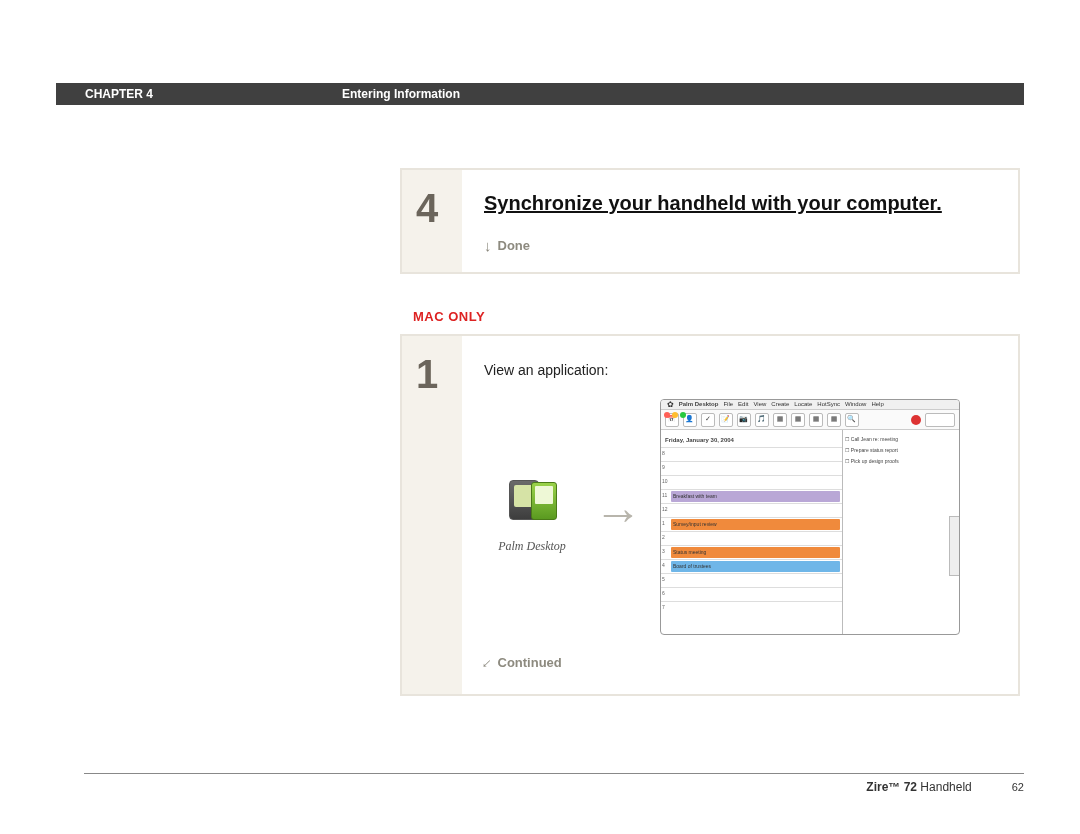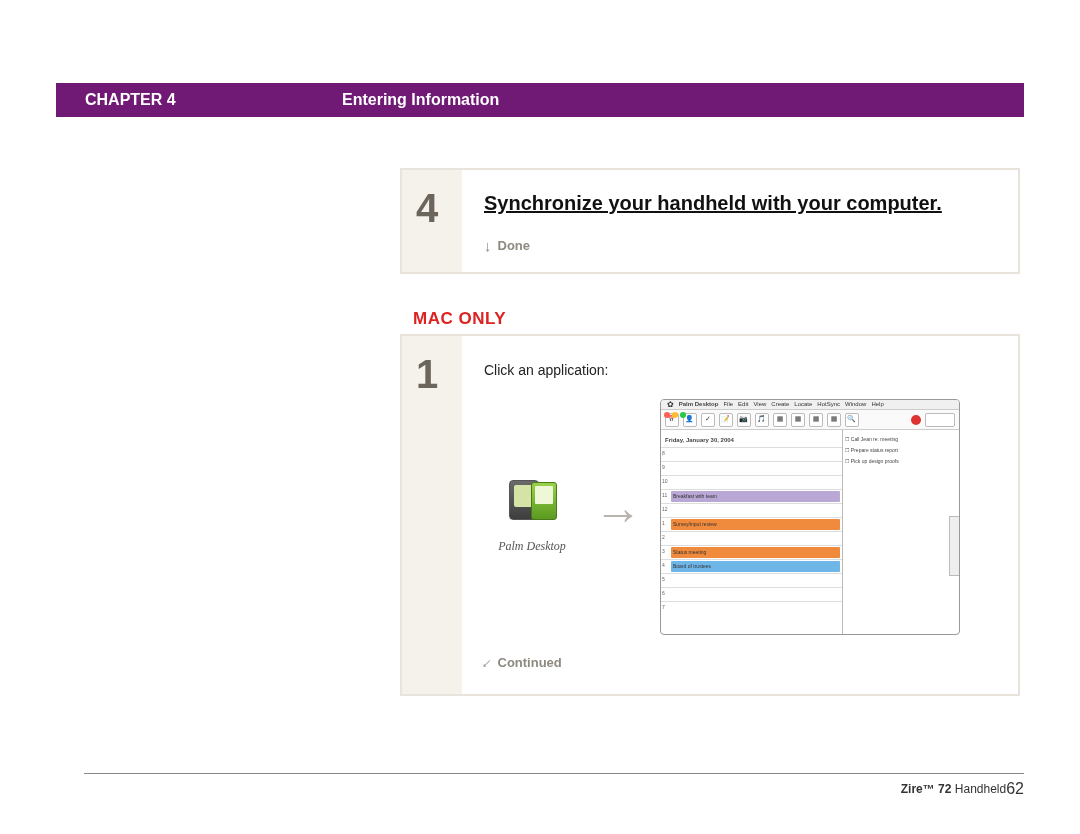--- a/index.html
+++ b/index.html
@@ -1,34 +1,34 @@
 <!DOCTYPE html>
 <html><head>
 <meta charset="utf-8">
 <style>
   * { box-sizing: border-box; margin: 0; padding: 0; }
   html, body { width: 1080px; height: 834px; background: #fff; font-family: Arial, Helvetica, sans-serif; }
   .page { position: relative; width: 1080px; height: 834px; }
 
   
-  .hdr { position: absolute; left: 56px; right: 56px; top: 83px; height: 34px; background: #701a75; color: #fff; font-weight: bold; font-size: 16px; display: flex; align-items: center; }
+  .hdr { position: absolute; left: 56px; right: 56px; top: 83px; height: 22px; background: #404040; color: #fff; font-weight: bold; font-size: 12px; display: flex; align-items: center; }
   .hdr .chap { position: absolute; left: 29px; }
   .hdr .title { position: absolute; left: 286px; text-align: right; }
 
   
   .box4 { position: absolute; left: 400px; top: 168px; width: 620px; border: 2px solid #e8e4dc; background: #f5f2eb; padding: 0; }
   .box4-inner { display: flex; }
   .box4 .num { width: 60px; background: #f5f2eb; color: #6b655b; font-size: 40px; font-weight: bold; padding: 16px 0 0 14px; }
   .box4 .bodycell { flex: 1; background: #fff; border-left: none; padding: 22px 20px 18px 22px; }
   .box4 .synclink { color: #111; font-size: 20px; font-weight: bold; text-decoration: underline; }
   .box4 .done { margin-top: 22px; color: #8d8a7f; font-weight: bold; font-size: 13px; display: flex; align-items: center; gap: 6px; }
   .box4 .done .arrow { font-size: 15px; color:#8d8a7f; }
 
   
-  .maconly { position: absolute; left: 404px; top: 309px; color: #d22; font-weight: bold; font-size: 17px; letter-spacing: 0.5px; padding-left: 9px; }
+  .maconly { position: absolute; left: 404px; top: 309px; color: #d22; font-weight: bold; font-size: 13px; letter-spacing: 0.5px; padding-left: 9px; }
 
   
   .box1 { position: absolute; left: 400px; top: 334px; width: 620px; border: 2px solid #e8e4dc; background: #f5f2eb; }
   .box1-inner { display: flex; }
   .box1 .num { width: 60px; background: #f5f2eb; color: #6b655b; font-size: 40px; font-weight: bold; padding: 16px 0 0 14px; }
   .box1 .bodycell { flex: 1; background: #fff; padding: 22px 12px 18px 22px; font-size: 14px; color: #222; line-height: 1.8; }
   .box1 .bodycell p { margin-bottom: 8px; }
   .box1 .screenshot-row { display:flex; align-items:center; margin-top:16px; margin-bottom:14px; }
 
   
@@ -65,21 +65,21 @@
   .lights { position:absolute; left:3px; top:12px; display:flex; gap:2px;}
   .lights span { width:6px; height:6px; border-radius:50%; display:inline-block;}
   .lights .r{background:#ff5f56;} .lights .y{background:#ffbd2e;} .lights .g{background:#27c93f;}
 
   .continued { margin-top: 6px; color: #8d8a7f; font-weight: bold; font-size: 13px; display:flex; align-items:center; gap:6px;}
   .continued .arrow { font-size:15px; transform: rotate(45deg); display:inline-block; }
 
   
   .footer { position: absolute; left: 84px; right: 56px; top: 773px; border-top: 1px solid #888; padding-top: 6px; display: flex; justify-content: flex-end; align-items:center; font-size: 12px; color: #333; }
   .footer .prod b { font-weight:bold; }
-  .footer .pg { font-size: 16px; color:#333; }
+  .footer .pg { font-size: 11px; color:#333;padding-left:40px; }
 </style>
 </head>
 <body>
 
 <div class="page">
 
   <div class="hdr">
     <span class="chap">CHAPTER 4</span>
     <span class="title">Entering Information</span>
   </div>
@@ -96,21 +96,21 @@
       </div>
     </div>
   </div>
 
   <div class="maconly">MAC ONLY</div>
 
   <div class="box1">
     <div class="box1-inner">
       <div class="num">1</div>
       <div class="bodycell">
-        <p>Click an application:</p>
+        <p>View an application:</p>
 
         <div class="screenshot-row">
           <div class="pdicon">
             <div class="iconbox">
               <div class="device1"></div>
               <div class="device2"></div>
             </div>
             <div class="caption">Palm Desktop</div>
           </div>
 

